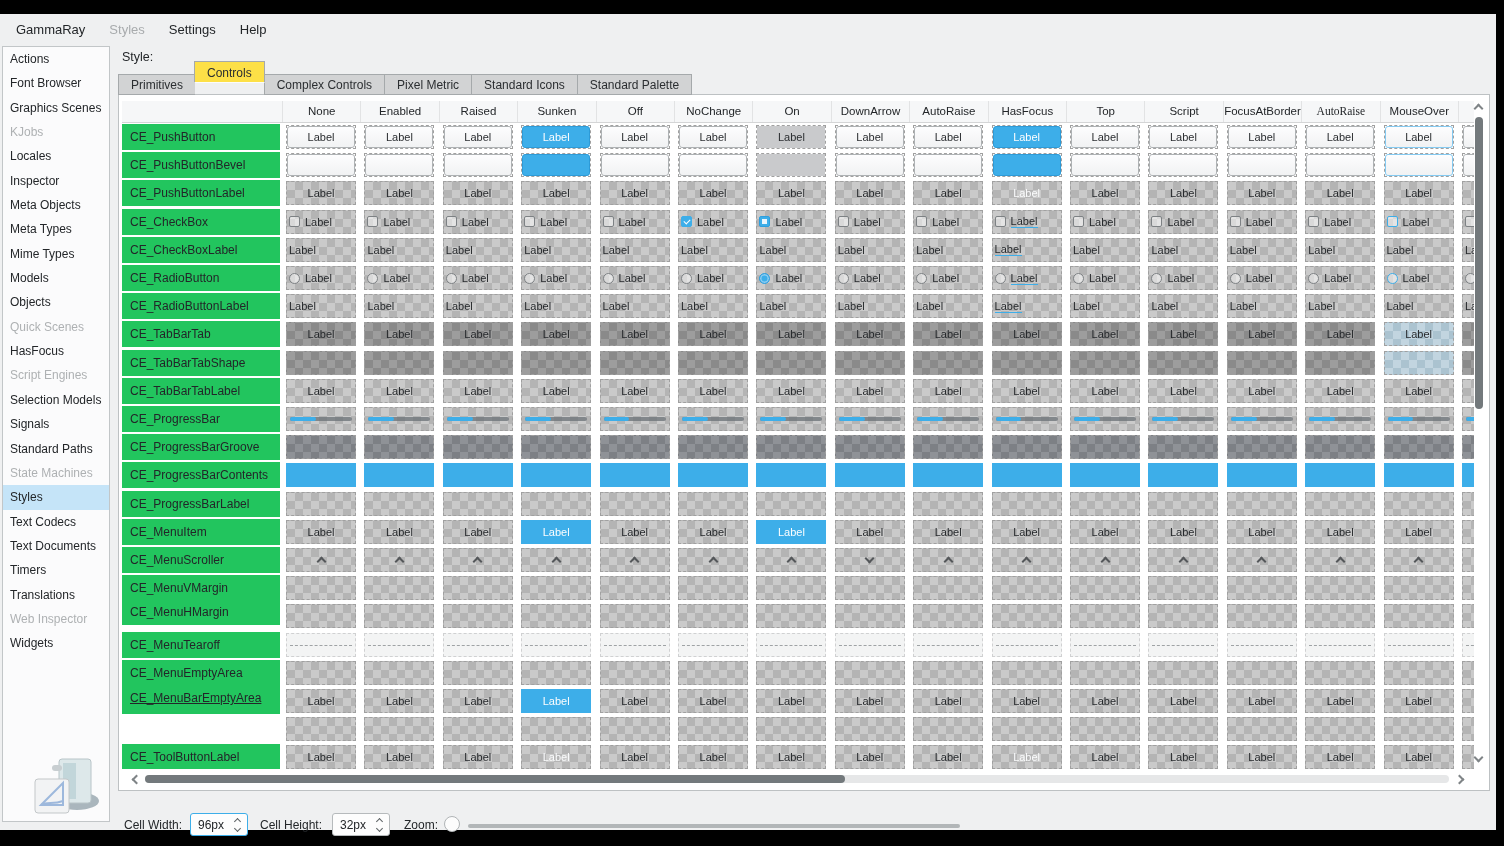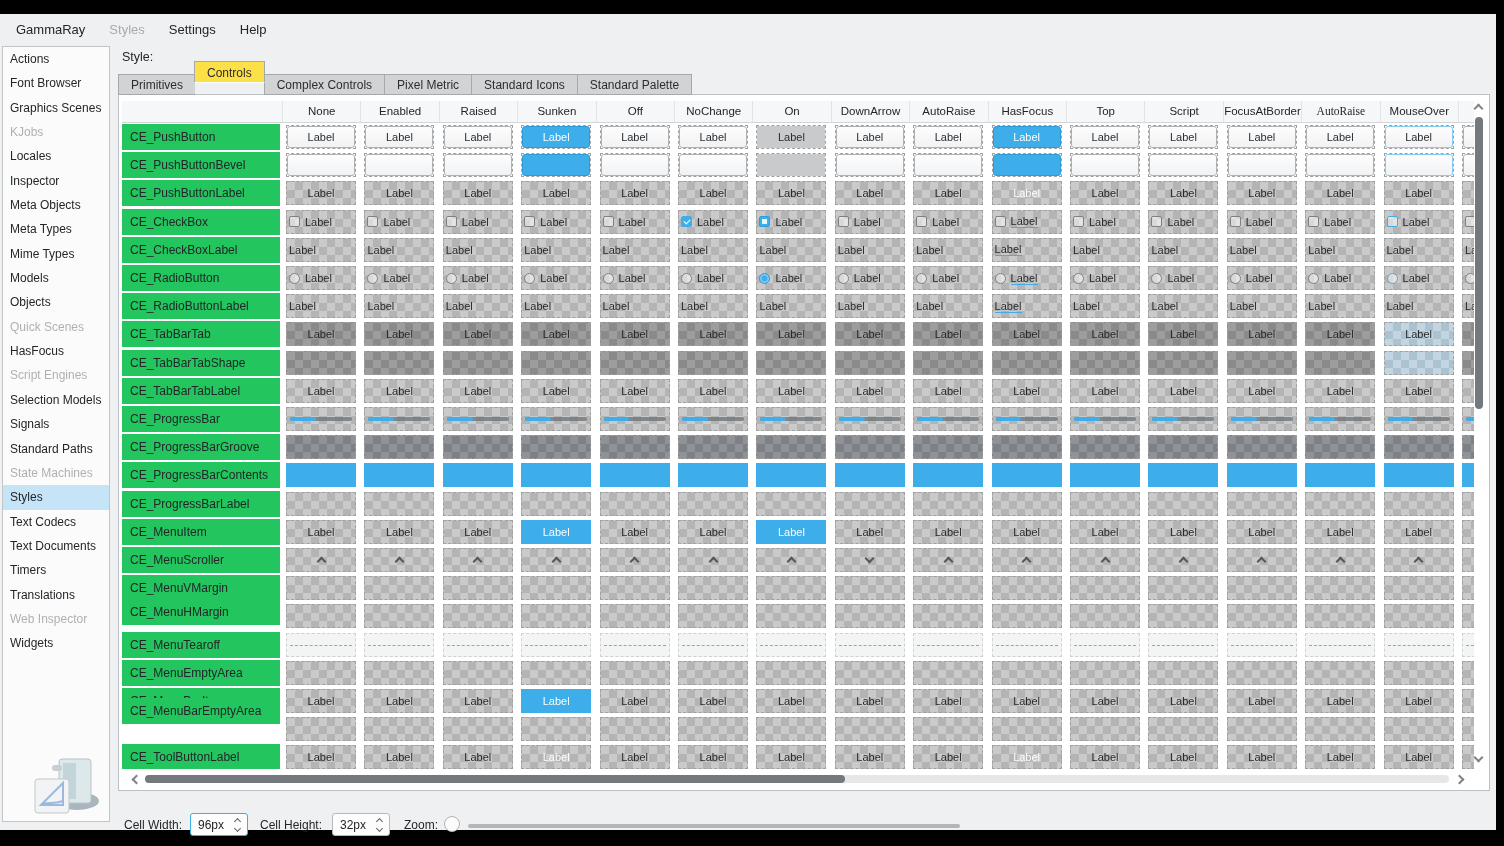--- a/index.html
+++ b/index.html
@@ -985,21 +985,21 @@
         <div class="cell chk dash cc" style="left: 1104.8px; top: 588px;">
           <span>Label</span>
         </div>
         <div class="cell chk dash cc" style="left: 1183.2px; top: 588px;">
           <span>Label</span>
         </div>
         <div class="cell chk dash cc" style="left: 1261.6px; top: 588px;">
           <span>Label</span>
         </div>
         <div class="cell chk dash cc" style="left: 1340px; top: 588px;"></div>
-        <div class="rlab" style="top: 597px;">CE_MenuBarEmptyArea</div>
+        <div class="rlab" style="top: 584px; text-decoration: underline;">CE_MenuBarEmptyArea</div>
         <div class="cell chk dash" style="left: 164px; top: 616.2px;"></div>
         <div class="cell chk dash" style="left: 242.4px; top: 616.2px;"></div>
         <div class="cell chk dash" style="left: 320.8px; top: 616.2px;"></div>
         <div class="cell chk dash" style="left: 399.2px; top: 616.2px;"></div>
         <div class="cell chk dash" style="left: 477.6px; top: 616.2px;"></div>
         <div class="cell chk dash" style="left: 556px; top: 616.2px;"></div>
         <div class="cell chk dash" style="left: 634.4px; top: 616.2px;"></div>
         <div class="cell chk dash" style="left: 712.8px; top: 616.2px;"></div>
         <div class="cell chk dash" style="left: 791.2px; top: 616.2px;"></div>
         <div class="cell chk dash" style="left: 869.6px; top: 616.2px;"></div>

